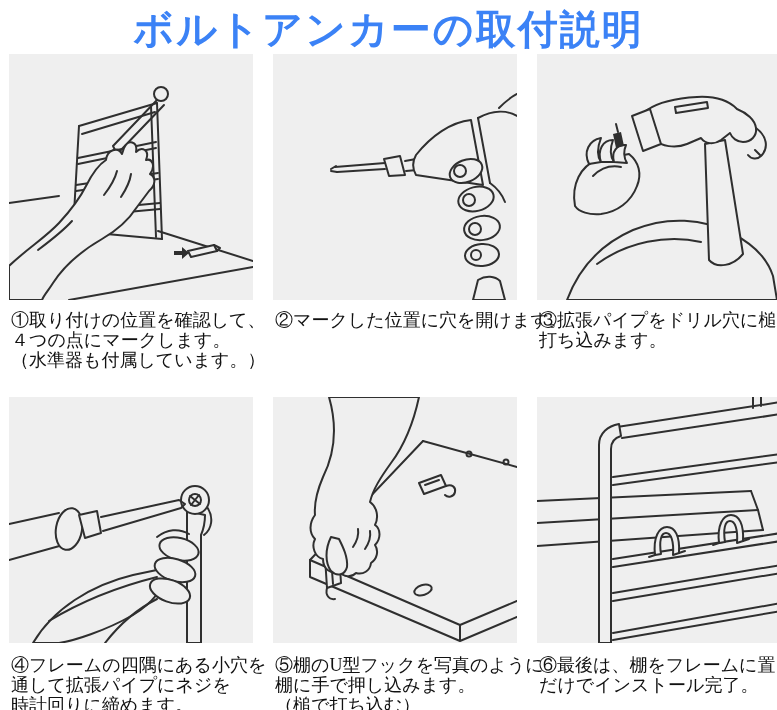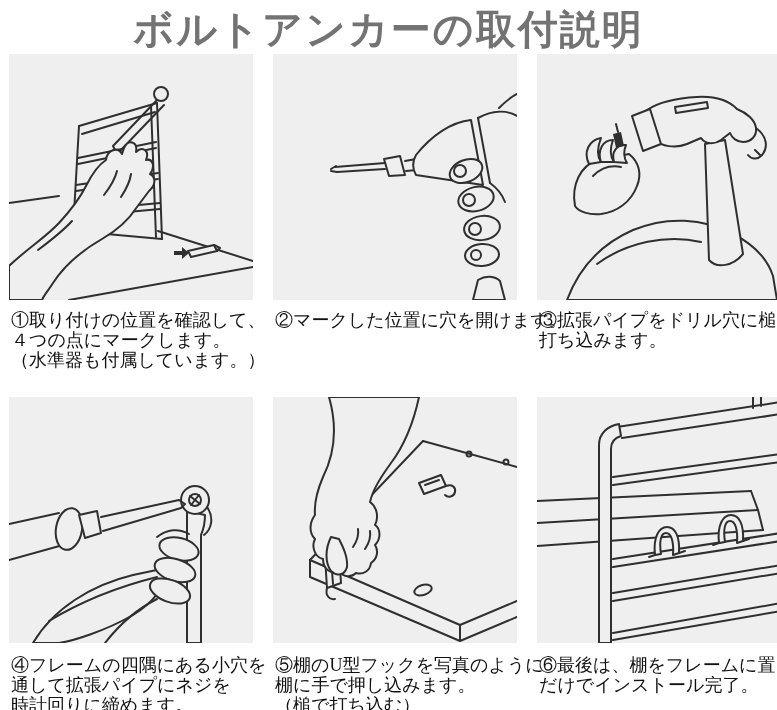--- a/index.html
+++ b/index.html
@@ -7,21 +7,21 @@
     width:777px;height:710px;overflow:hidden;
     background:#ffffff;
     font-family:"Liberation Serif","DejaVu Serif",serif;
     color:#111111;
   }
   .title{
     margin:0;padding-top:7px;height:54px;box-sizing:border-box;
     text-align:center;
     font-family:"Liberation Sans","DejaVu Sans",sans-serif;
     font-weight:800;font-size:40px;line-height:1.1;letter-spacing:2px;
-    color:#737373;white-space:nowrap;
+    color:#3b82f6;white-space:nowrap;
   }
   .grid{
     display:grid;
     grid-template-columns:repeat(3,244px);
     column-gap:20px;
     margin-left:9px;
     font-family:Liberation Serif, serif;
   }
   .step{display:flex;flex-direction:column;}
   .panel{

